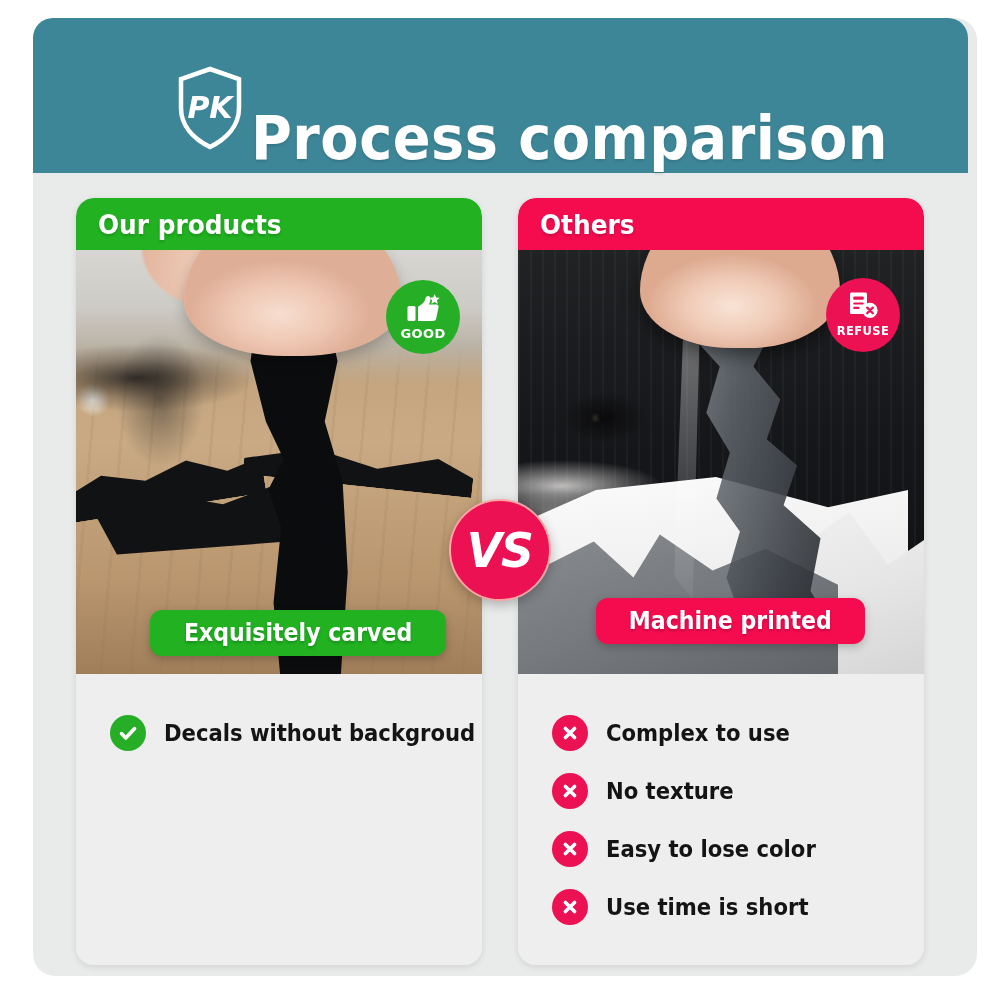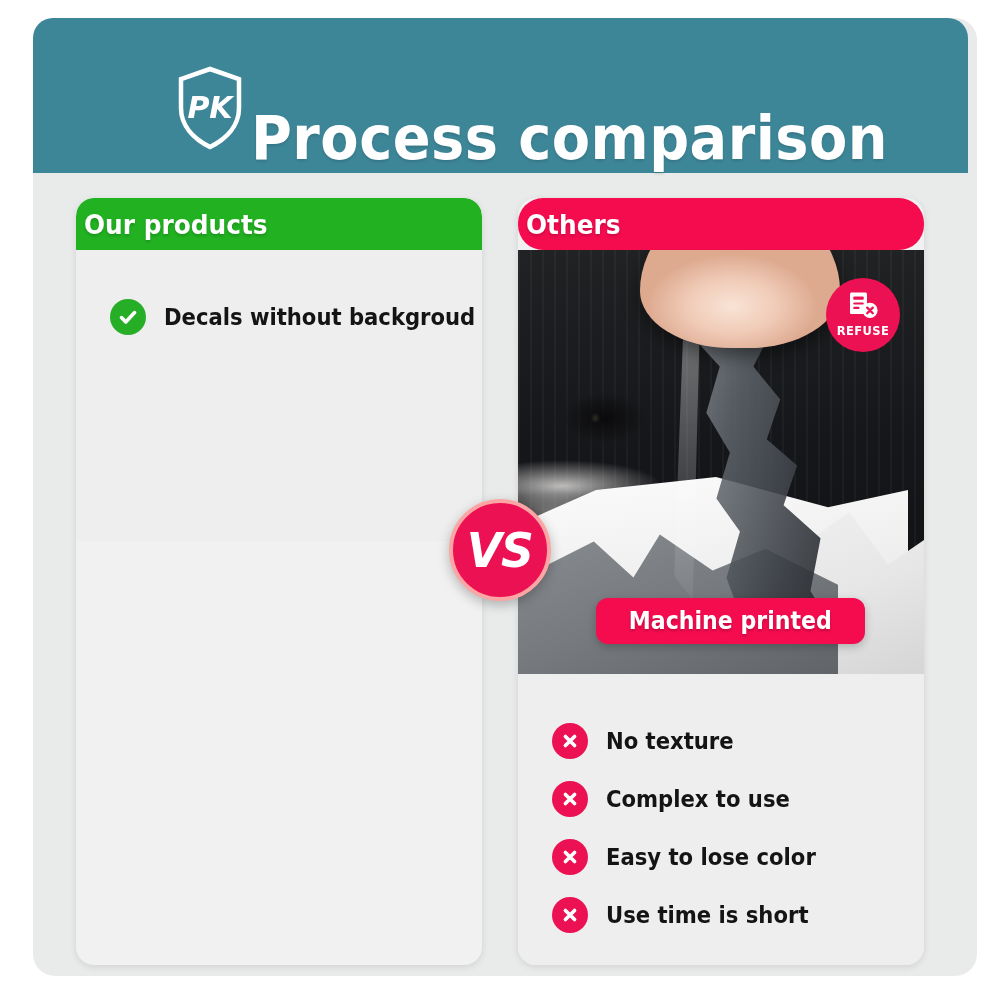--- a/index.html
+++ b/index.html
@@ -75,26 +75,26 @@
   }
   .col.left  { left: 43px; }
   .col.right { left: 485px; }
 
   
   .col-head {
     position: relative;
     height: 52px;
     display: flex;
     align-items: center;
-    padding-left: 8px;
+    padding-left: 22px;
     border-radius: 18px 18px 0 0;
     z-index: 4;
   }
   .col-head.good { background: #21b121; }
-  .col-head.bad  { background: #f4征; border-radius: 25px; }
+  .col-head.bad  { background: #f4征; }
   .col-head.bad  { background: #f40c4f; }
   .col-head-label {
     color: #ffffff;
     font-family: "DejaVu Sans", sans-serif;
     font-size: 27px;
     font-weight: bold;
     transform: scaleX(0.92);
     transform-origin: left center;
     text-shadow: 0 2px 3px rgba(0,0,0,0.16);
     white-space: nowrap;
@@ -282,21 +282,21 @@
     font-size: 24px;
     font-weight: bold;
     transform: scaleX(0.92);
     white-space: nowrap;
     text-shadow: 0 2px 3px rgba(0,0,0,0.2);
   }
 
   
   .features {
     position: relative;
-    padding: 38px 0 0 34px;
+    padding: 30px 0 0 34px;
     background: #eeeeee;
     height: 291px;
   }
   .feature-row {
     display: flex;
     align-items: center;
     height: 58px;
   }
   .feature-mark {
     flex: 0 0 auto;
@@ -319,21 +319,21 @@
     white-space: nowrap;
   }
 
   
   .vs {
     position: absolute;
     left: 449px; top: 499px;
     width: 102px; height: 102px;
     border-radius: 50%;
     background: #ec1152;
-    border: 4px solid #fca5a5;
+    border: 2px solid #fca5a5;
     display: flex;
     align-items: center;
     justify-content: center;
     z-index: 30;
     box-shadow: 0 4px 12px rgba(0,0,0,0.25);
   }
   .vs-text {
     color: #ffffff;
     font-family: "DejaVu Sans", sans-serif;
     font-size: 48px;
@@ -361,20 +361,45 @@
   </div>
 
   <div class="cols">
 
     <div class="col left">
 
       <div class="col-head good">
         <span class="col-head-label">Our products</span>
       </div>
 
+      <div class="photo">
+        <div class="photo-left-real"></div>
+        <div class="scrap scrap-a"></div>
+        <div class="scrap scrap-c"></div>
+        <div class="scrap scrap-b"></div>
+        <div class="decal-l"></div>
+        <div class="hand-l2"></div>
+        <div class="hand-l"></div>
+
+        <div class="badge good">
+          <svg width="34" height="30" viewBox="0 0 34 30">
+            <rect x="1.5" y="12" width="8" height="15" rx="1.6" fill="#ffffff"></rect>
+            <path d="M12 27 L12 12.5 C12 12.5 17.8 10.4 19.2 5.2 C19.8 2.8 21.4 1.6 23 2.3
+                     C24.6 3 24.8 5.2 24.1 7.4 C23.6 9 22.8 10.6 22.8 10.6 L30.4 10.6
+                     C32 10.6 32.9 11.9 32.5 13.4 L30.2 24.6 C29.9 26.1 28.8 27 27.3 27 Z" fill="#ffffff"></path>
+            <path d="M28.6 0 L30.1 3.4 L33.7 3.8 L31 6.3 L31.7 9.9 L28.6 8.1 L25.4 9.9
+                     L26.1 6.3 L23.5 3.8 L27.1 3.4 Z" fill="#ffffff"></path>
+          </svg>
+          <span class="badge-label">GOOD</span>
+        </div>
+
+        <div class="caption-pill good">
+          <span class="caption-text">Exquisitely carved</span>
+        </div>
+      </div>
 
       <div class="features">
         <div class="feature-row">
           <span class="feature-mark check">
             <svg width="22" height="22" viewBox="0 0 22 22">
               <path d="M4.5 11.6 L8.8 16 L17.6 6.6" fill="none" stroke="#ffffff" stroke-width="3.6" stroke-linecap="round" stroke-linejoin="round"></path>
             </svg>
           </span>
           <span class="feature-label">Decals without backgroud</span>
         </div>
@@ -414,29 +439,29 @@
         </div>
       </div>
 
       <div class="features">
         <div class="feature-row">
           <span class="feature-mark cross">
             <svg width="22" height="22" viewBox="0 0 22 22">
               <path d="M6.4 6.4 L15.6 15.6 M15.6 6.4 L6.4 15.6" stroke="#ffffff" stroke-width="3.6" stroke-linecap="round"></path>
             </svg>
           </span>
-          <span class="feature-label">No texture</span>
+          <span class="feature-label">Complex to use</span>
         </div>
         <div class="feature-row">
           <span class="feature-mark cross">
             <svg width="22" height="22" viewBox="0 0 22 22">
               <path d="M6.4 6.4 L15.6 15.6 M15.6 6.4 L6.4 15.6" stroke="#ffffff" stroke-width="3.6" stroke-linecap="round"></path>
             </svg>
           </span>
-          <span class="feature-label">Complex to use</span>
+          <span class="feature-label">No texture</span>
         </div>
         <div class="feature-row">
           <span class="feature-mark cross">
             <svg width="22" height="22" viewBox="0 0 22 22">
               <path d="M6.4 6.4 L15.6 15.6 M15.6 6.4 L6.4 15.6" stroke="#ffffff" stroke-width="3.6" stroke-linecap="round"></path>
             </svg>
           </span>
           <span class="feature-label">Easy to lose color</span>
         </div>
         <div class="feature-row">

